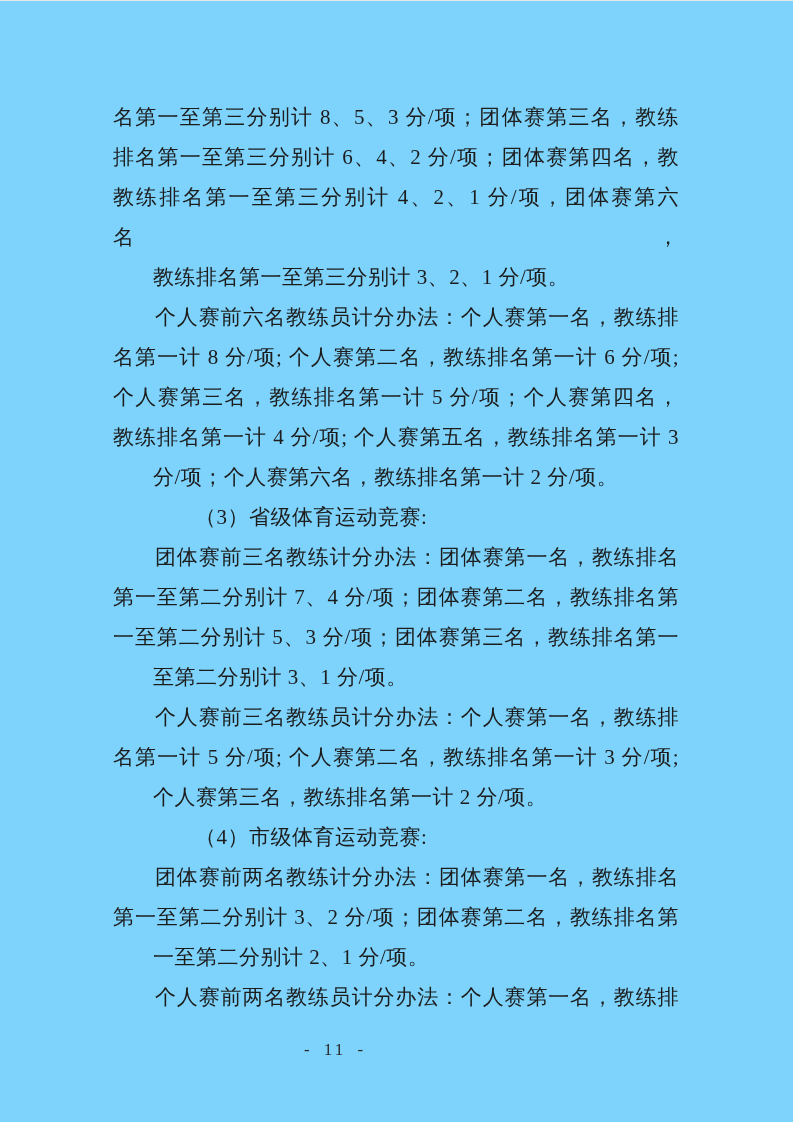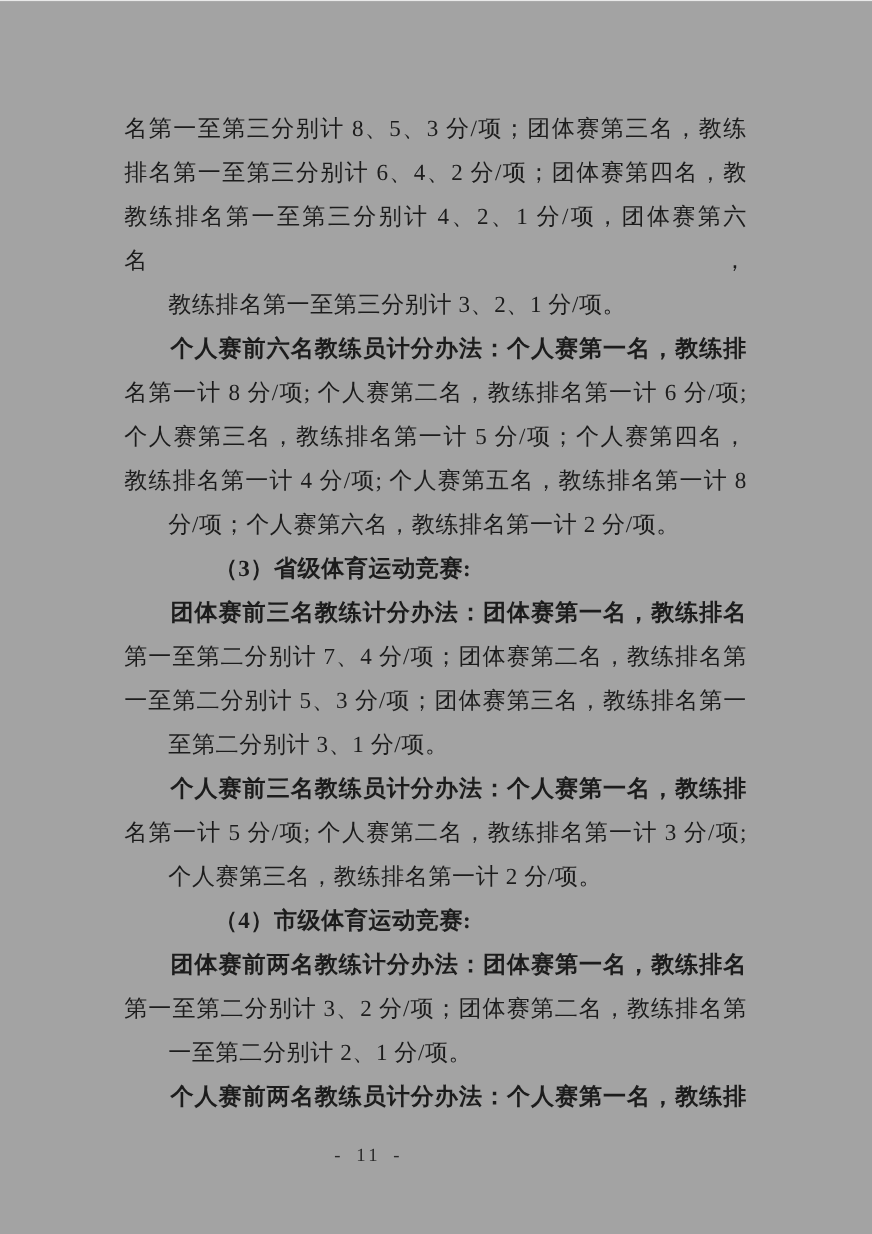--- a/index.html
+++ b/index.html
@@ -13,21 +13,21 @@
     position: relative;
     overflow: hidden;
     font-family: "Liberation Serif", "DejaVu Serif", serif;
     color: #1c1c1c;
   }
   .page {
     position: absolute;
     left: 0; top: 0;
     width: 793px;
     height: 1122px;
-    background: #a3a3a3;
+    background: #7dd3fc;
     border-top: 1px solid #e9e9e9;
     box-sizing: border-box;
   }
   .doc-body {
     position: absolute;
     left: 113px;
     top: 96px;
     width: 566px;
     font-size: 21px;
     line-height: 40px;
@@ -39,21 +39,20 @@
     text-align-last: justify;
     text-justify: inter-character;
     white-space: pre-wrap;
   }
   .line.end {
     text-align-last: left;
     margin-left: 40px;
   }
   .line.indent {
     text-indent: 2em;
-    font-weight: bold;
   }
   .footer {
     position: absolute;
     top: 1038px;
     left: 0;
     width: 670px;
     text-align: center;
     font-size: 17px;
     line-height: 22px;
     color: #2a2a2a;
@@ -68,21 +67,21 @@
 
 <div class="page">
   <div class="doc-body" id="doc-body">
       <div class="line">名第一至第三分别计 8、5、3 分/项；团体赛第三名，教练</div>
       <div class="line">排名第一至第三分别计 6、4、2 分/项；团体赛第四名，教</div>
       <div class="line">教练排名第一至第三分别计 4、2、1 分/项，团体赛第六名，</div>
       <div class="line end">教练排名第一至第三分别计 3、2、1 分/项。</div>
       <div class="line indent">个人赛前六名教练员计分办法：个人赛第一名，教练排</div>
       <div class="line">名第一计 8 分/项; 个人赛第二名，教练排名第一计 6 分/项;</div>
       <div class="line">个人赛第三名，教练排名第一计 5 分/项；个人赛第四名，</div>
-      <div class="line">教练排名第一计 4 分/项; 个人赛第五名，教练排名第一计 8</div>
+      <div class="line">教练排名第一计 4 分/项; 个人赛第五名，教练排名第一计 3</div>
       <div class="line end">分/项；个人赛第六名，教练排名第一计 2 分/项。</div>
       <div class="line indent end">（3）省级体育运动竞赛:</div>
       <div class="line indent">团体赛前三名教练计分办法：团体赛第一名，教练排名</div>
       <div class="line">第一至第二分别计 7、4 分/项；团体赛第二名，教练排名第</div>
       <div class="line">一至第二分别计 5、3 分/项；团体赛第三名，教练排名第一</div>
       <div class="line end">至第二分别计 3、1 分/项。</div>
       <div class="line indent">个人赛前三名教练员计分办法：个人赛第一名，教练排</div>
       <div class="line">名第一计 5 分/项; 个人赛第二名，教练排名第一计 3 分/项;</div>
       <div class="line end">个人赛第三名，教练排名第一计 2 分/项。</div>
       <div class="line indent end">（4）市级体育运动竞赛:</div>

